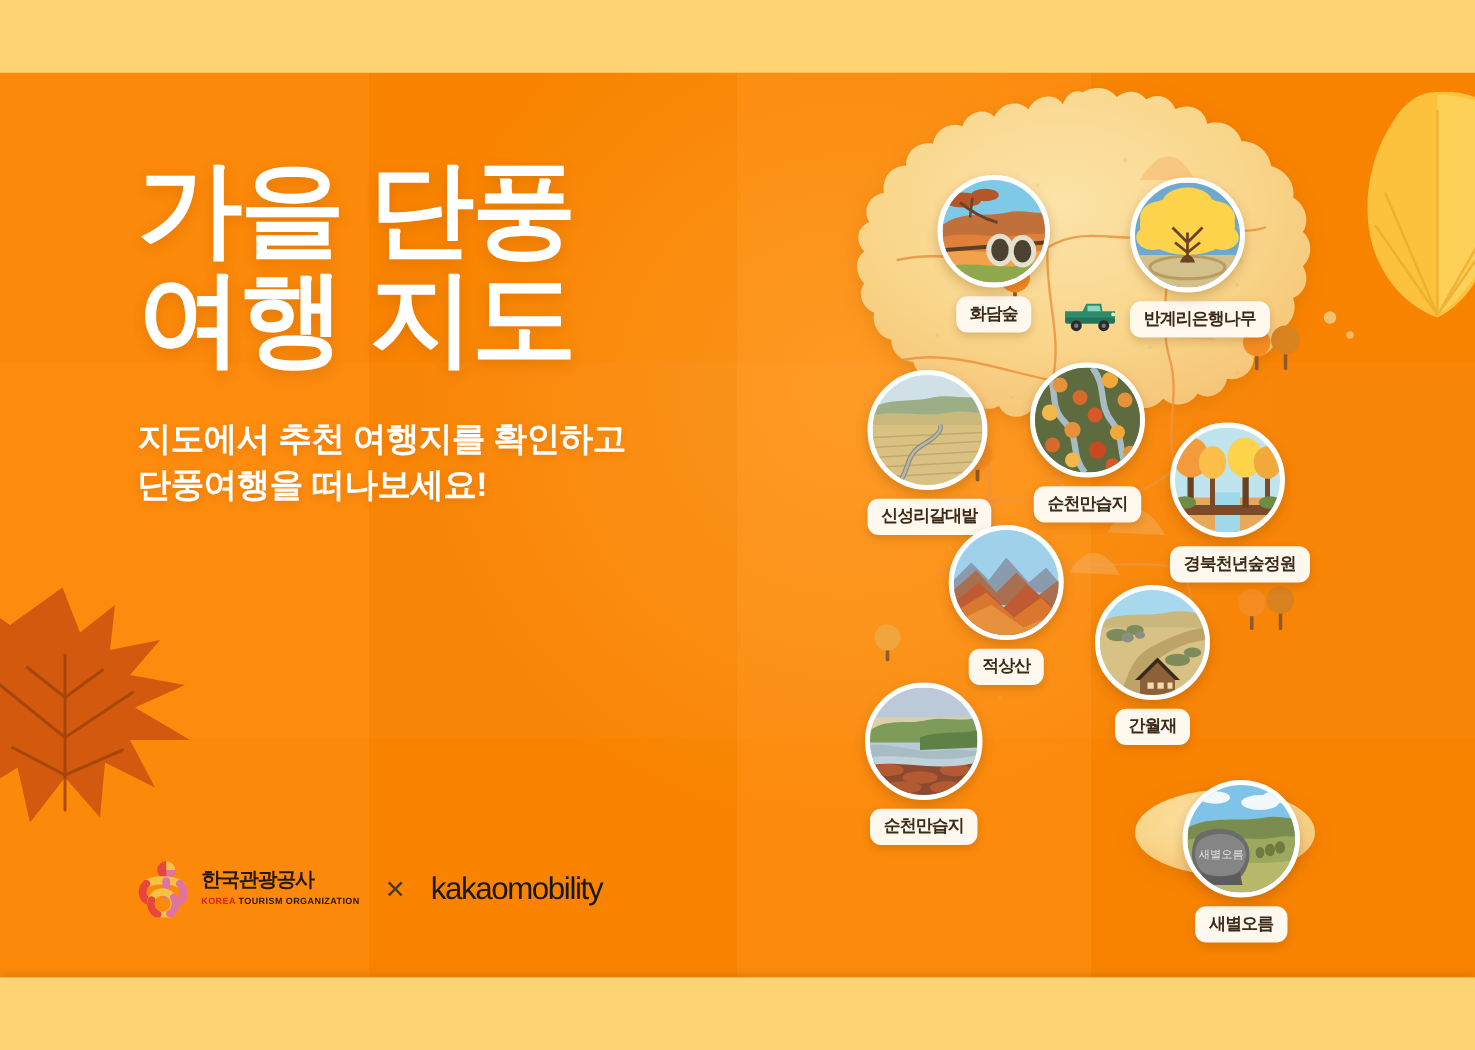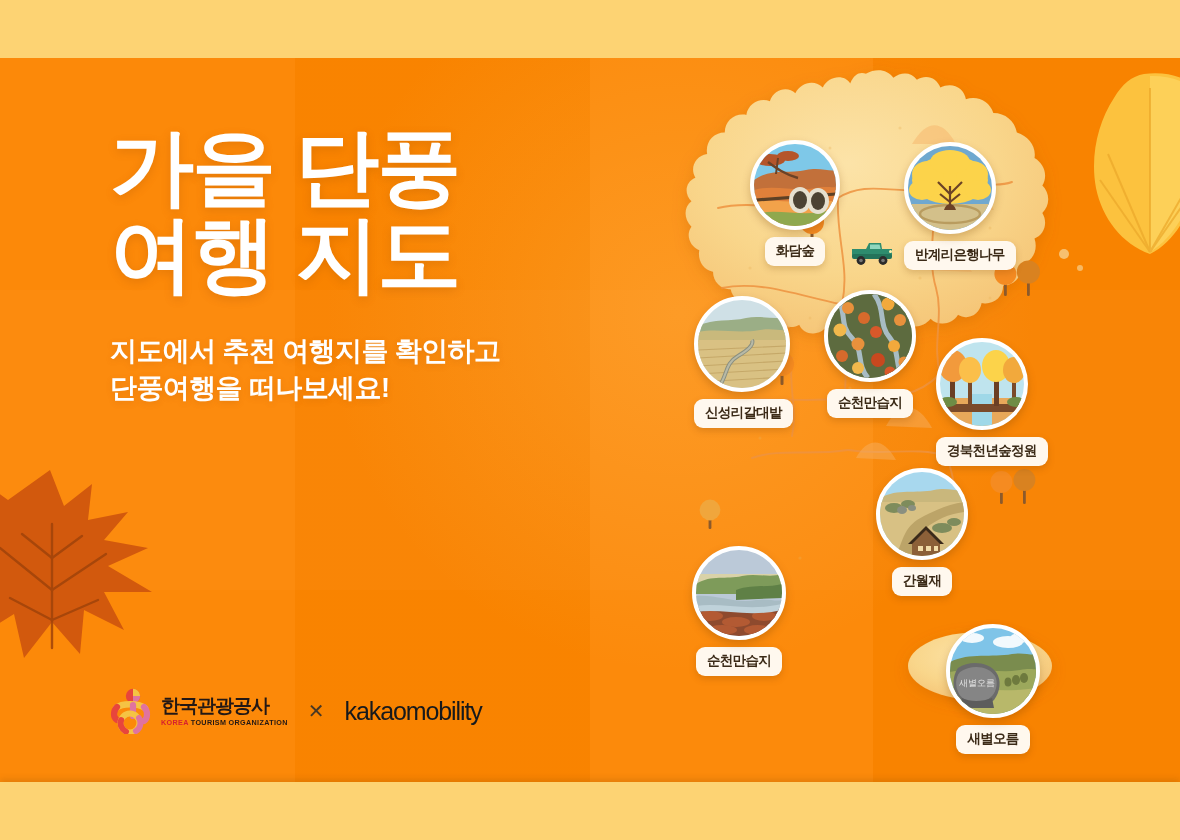--- a/index.html
+++ b/index.html
@@ -62,21 +62,21 @@
     text-shadow:0 2px 6px rgba(150,70,0,.18);
   }
   
   .logo-row{
     position:absolute;left:108px;top:688px;z-index:7;
     display:flex;align-items:center;gap:16px;
   }
   .kto{display:flex;align-items:center;gap:9px;}
   .kto-mark{width:44px;height:46px;flex:none;}
   .kto-text{display:flex;flex-direction:column;line-height:1;}
-  .kto-kr{font-size:19px;font-weight:700;color:#231815;letter-spacing:-1px;}
+  .kto-kr{font-size:16px;font-weight:700;color:#231815;letter-spacing:-1px;}
   .kto-en{font-size:7.2px;font-weight:700;color:#231815;letter-spacing:.35px;margin-top:4px;}
   .kto-en .red{color:#D6202F;}
   .xmark{font-size:20px;color:#2b2b2b;font-weight:400;opacity:.85;padding:0 4px;}
   .kakao{font-size:25px;letter-spacing:-1.1px;color:#16191C;}
   .kakao .light{font-weight:400;}
   .kakao .bold{font-weight:400;}
   
   .leaf-maple{position:absolute;left:-48px;top:462px;z-index:3;}
   .leaf-ginkgo{position:absolute;left:1092px;top:68px;z-index:3;}
   
@@ -439,20 +439,33 @@
           </g>
           <g fill="#6E8C46">
               <ellipse cx="8" cy="60" rx="9" ry="5"></ellipse>
               <ellipse cx="76" cy="60" rx="9" ry="5"></ellipse>
             </g>
         </svg>
       </div>
       <span class="pin-label">경북천년숲정원</span>
     </div>
 
+    <div class="pin" style="left:99px;top:362px;">
+      <div class="pin-circle" style="width:84px;height:84px;">
+        <svg width="84" height="84" viewBox="0 0 84 84">
+          <rect width="84" height="84" fill="#9FD2EA"></rect>
+          <path d="M0 40 L14 26 L28 40 L42 22 L60 42 L74 30 L84 42 L84 50 L0 50 Z" fill="#8C9AAE"></path>
+          <path d="M0 48 L18 32 L34 50 L50 34 L68 52 L84 40 L84 60 L0 60 Z" fill="#A87050"></path>
+          <path d="M0 58 L20 42 L40 62 L58 44 L84 64 L84 84 L0 84 Z" fill="#C05A32"></path>
+          <path d="M0 66 L26 50 L48 70 L70 54 L84 68 L84 84 L0 84 Z" fill="#D9772F"></path>
+          <path d="M0 74 L30 60 L56 78 L84 66 L84 84 L0 84 Z" fill="#E8913C"></path>
+        </svg>
+      </div>
+      <span class="pin-label">적상산</span>
+    </div>
 
     <div class="pin" style="left:216px;top:410px;">
       <div class="pin-circle" style="width:84px;height:84px;">
         <svg width="84" height="84" viewBox="0 0 84 84">
           <rect width="84" height="84" fill="#A8D8EE"></rect>
           <path d="M0 26 C18 16 36 22 54 18 C68 15 78 20 84 18 L84 34 L0 34 Z" fill="#C9B77C"></path>
           <rect y="30" width="84" height="54" fill="#D8C184"></rect>
           <path d="M16 84 C24 66 24 54 44 44 C58 37 70 32 84 30 L84 40 C68 42 56 48 46 56 C34 66 34 74 32 84 Z" fill="#BCA468"></path>
           <g fill="#7E8C5C">
               <ellipse cx="14" cy="36" rx="9" ry="5"></ellipse>

